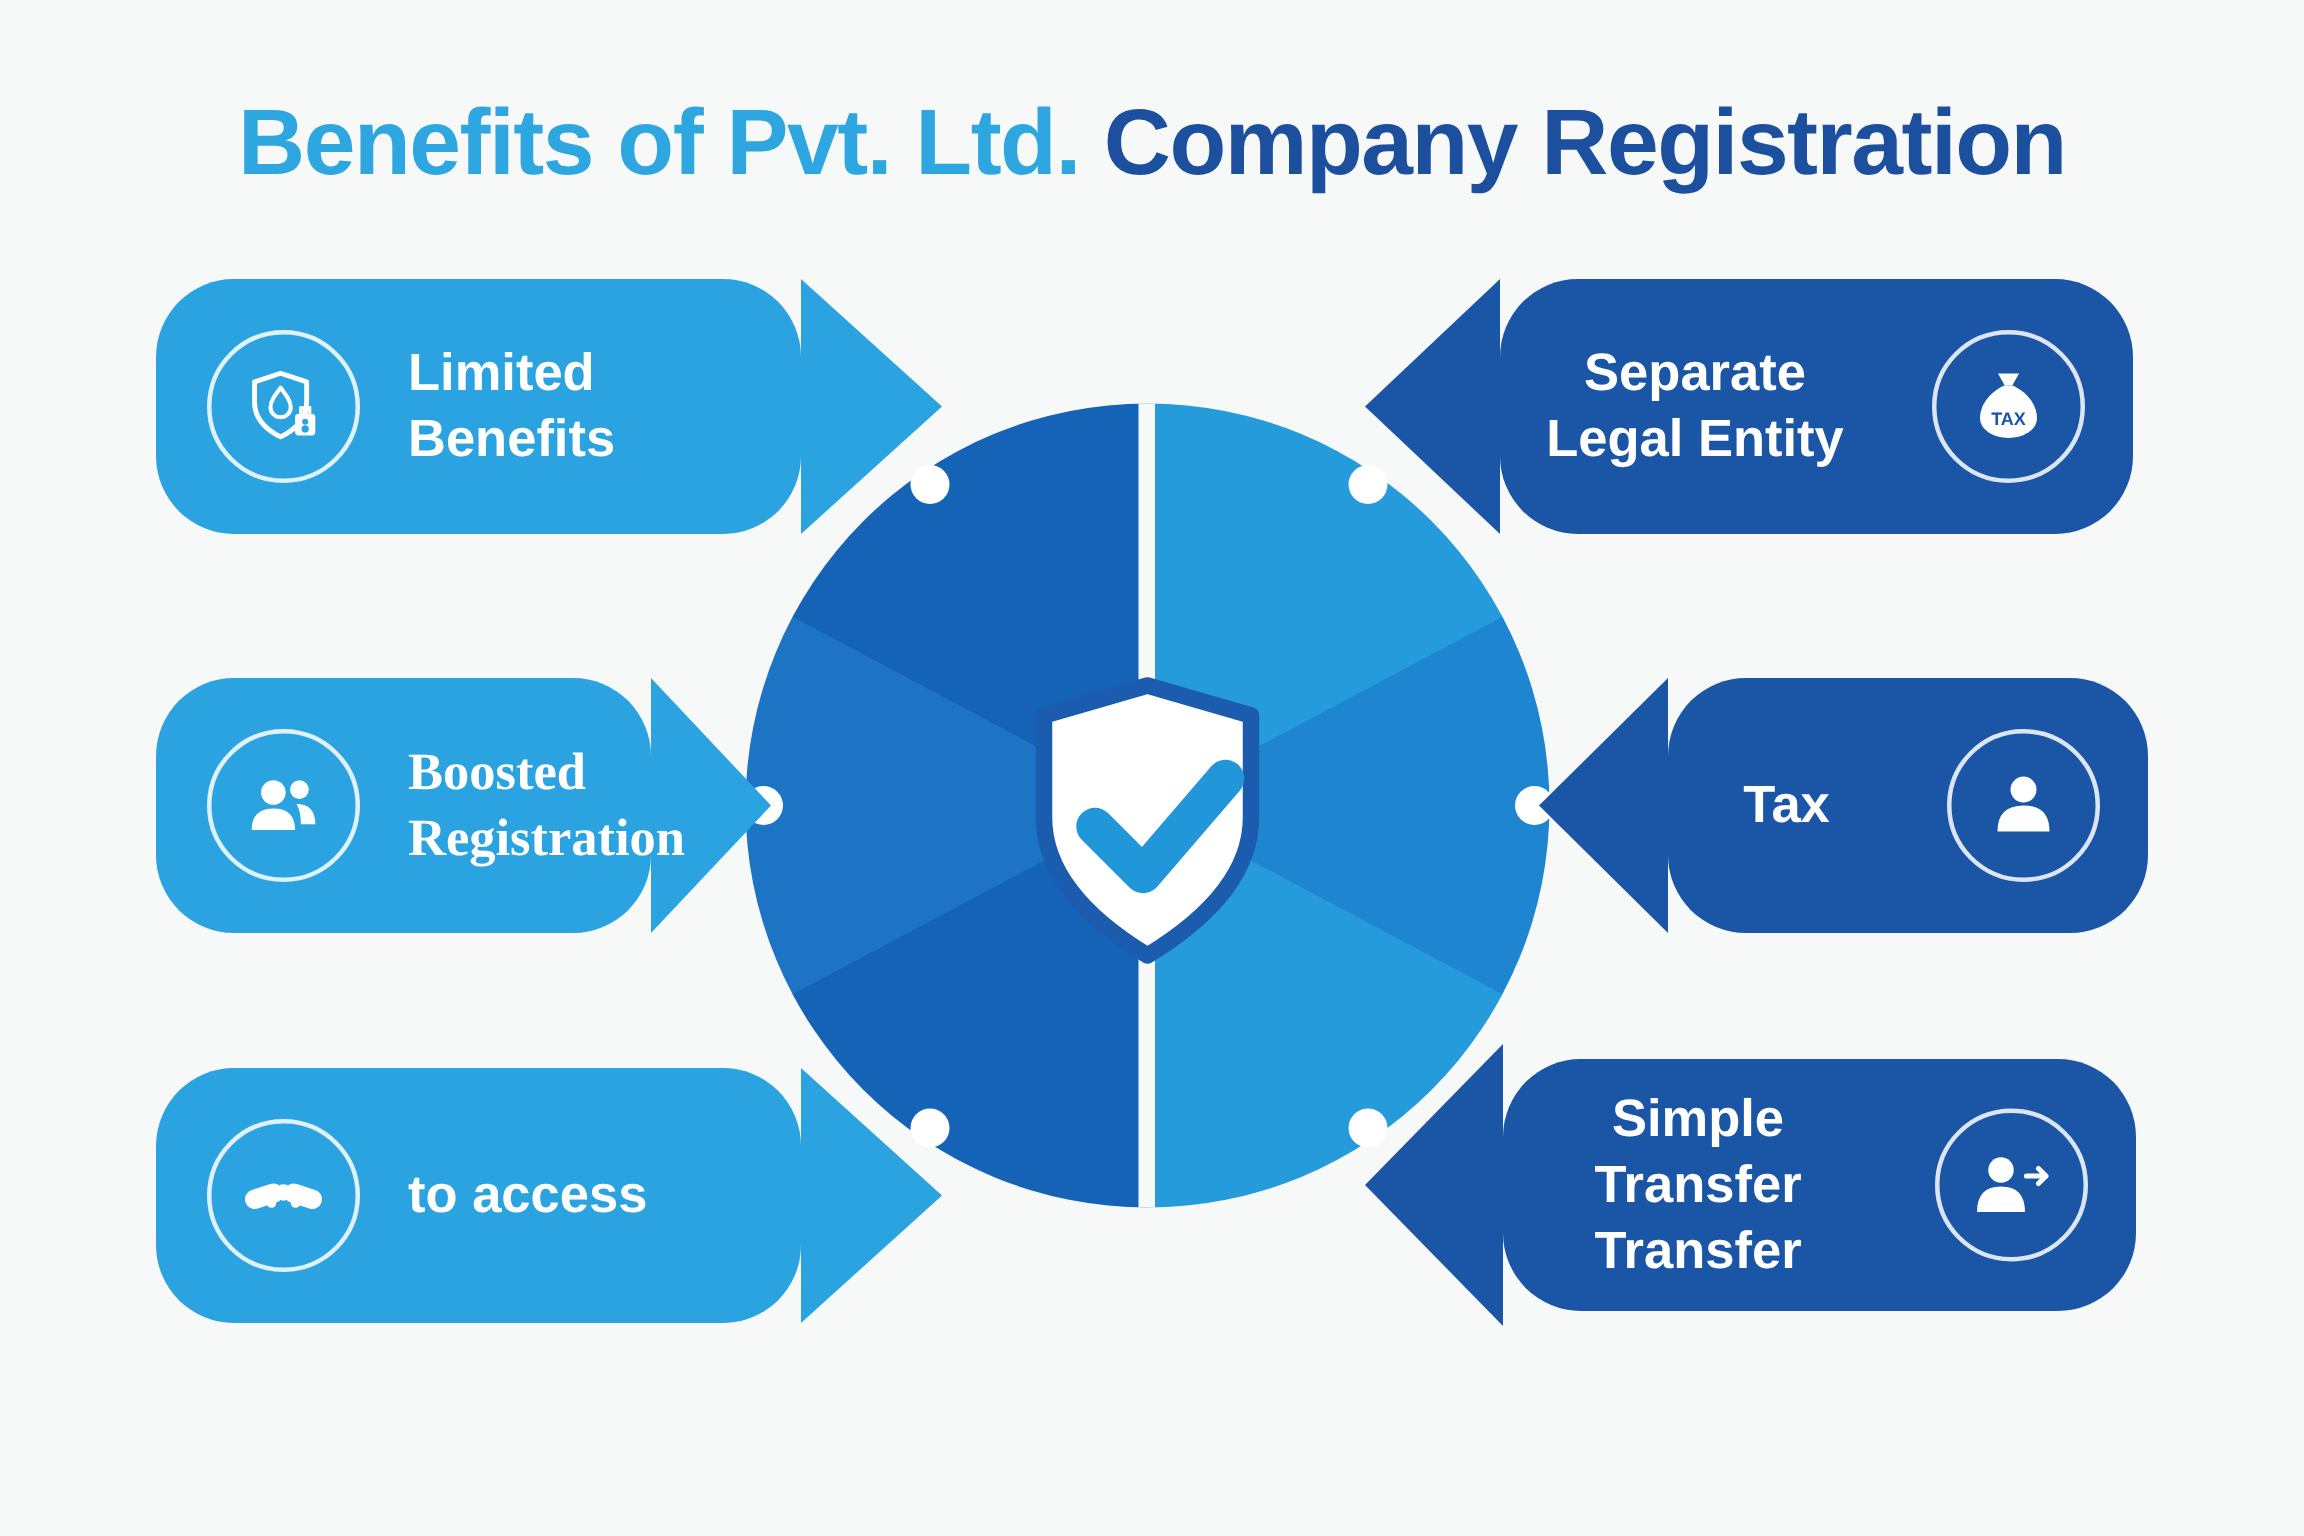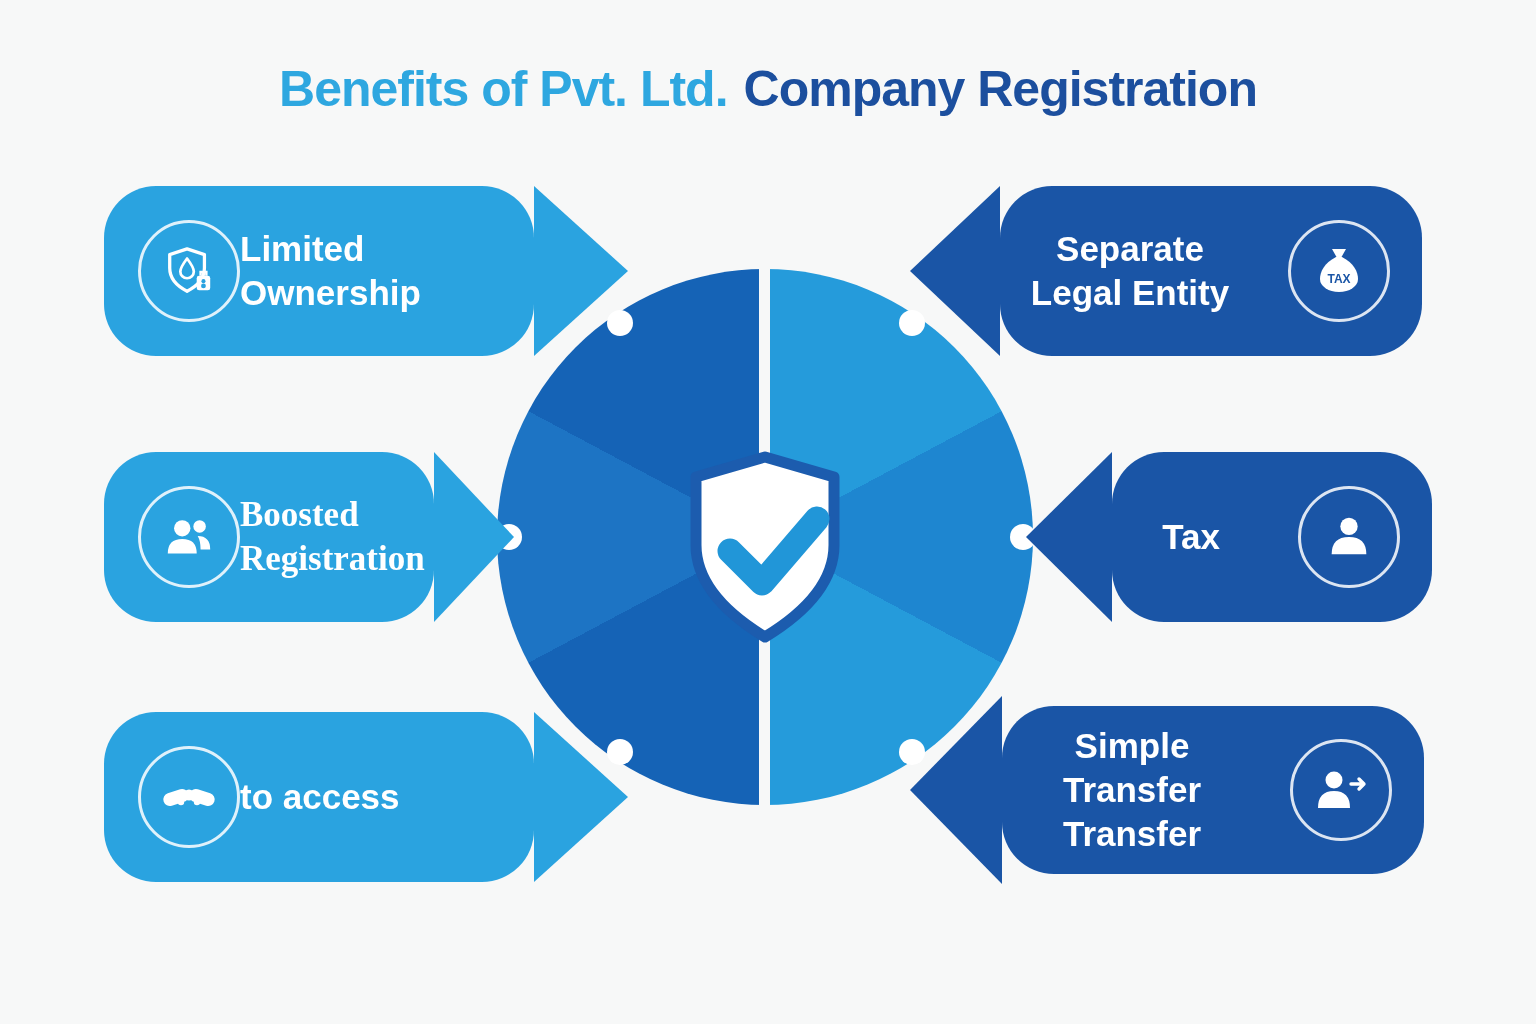--- a/index.html
+++ b/index.html
@@ -4,21 +4,21 @@
 <style>
   html,body { margin:0; padding:0; }
   .stage {
     position:relative; width:1536px; height:1024px;
     background:#f7f8f8; overflow:hidden;
     font-family:"Liberation Sans", sans-serif;
   }
   
   .title {
     position:absolute; top:60px; left:0; width:100%;
-    text-align:center; font-size:50px; font-weight:bold; letter-spacing:-1px;
+    text-align:center; font-size:62px; font-weight:bold; letter-spacing:-1px;
     white-space:nowrap;
   }
   .title .t1 { color:#2ea7e0; margin-right:16px; }
   .title .t2 { color:#1c4f9e; }
 
   
   .wheel {
     position:absolute; left:497px; top:269px; width:536px; height:536px;
     border-radius:50%;
     background: conic-gradient(from 0deg,
@@ -39,21 +39,21 @@
     position:absolute; width:26px; height:26px; border-radius:50%;
     background:#ffffff;
   }
 
   
   .banner { position:absolute; }
   .body {
     position:absolute; inset:0; display:flex; align-items:center;
     border-radius:52px;
   }
-  .banner-left .body  { background:#2aa3e0; padding-left:34px; }
+  .banner-left .body  { background:#2aa3e0; gap:32px; padding-left:34px; }
   .banner-right .body { background:#1a55a6; gap:28px; padding-right:32px; }
   .tip {
     position:absolute; top:50%; transform:translateY(-50%);
     width:0; height:0;
   }
   .banner-left  .tip { left:100%; }
   .banner-right .tip { right:100%; }
 
   .icon-ring {
     flex:0 0 auto; width:96px; height:96px; border-radius:50%;
@@ -100,21 +100,21 @@
           <path d="M26 5 L44 11 V25 Q44 40 26 49 Q8 40 8 25 V11 Z" fill="none" stroke="#fff" stroke-width="3.4" stroke-linejoin="round"></path>
           <path d="M26 15 C30.5 21 33 24.5 33 28.5 A7 7 0 1 1 19 28.5 C19 24.5 21.5 21 26 15 Z" fill="none" stroke="#fff" stroke-width="2.8" stroke-linejoin="round"></path>
           <path d="M40 33 v-4 h6 v4" stroke="#fff" stroke-width="2.5" fill="none"></path>
           <rect x="36" y="33" width="14" height="15" rx="2.5" fill="#fff"></rect>
           <circle cx="43" cy="38.5" r="2.1" fill="#2aa3e0"></circle>
           <circle cx="43" cy="43.5" r="2.5" fill="#2aa3e0"></circle>
         </svg>
       </div>
       <div class="lines">
         <div>Limited</div>
-        <div>Ownership</div>
+        <div>Benefits</div>
       </div>
     </div>
   </div>
 
   <div class="banner banner-left" style="left:104px; top:452px; width:330px; height:170px;font-family:Liberation Serif, serif;">
     <div class="tip" style="border-top:85px solid transparent; border-bottom:85px solid transparent; border-left:80px solid #2aa3e0;"></div>
     <div class="body">
       <div class="icon-ring">
         <svg viewBox="0 0 56 56" width="54" height="54" fill="#fff">
           <circle cx="21" cy="19" r="8.5"></circle>

